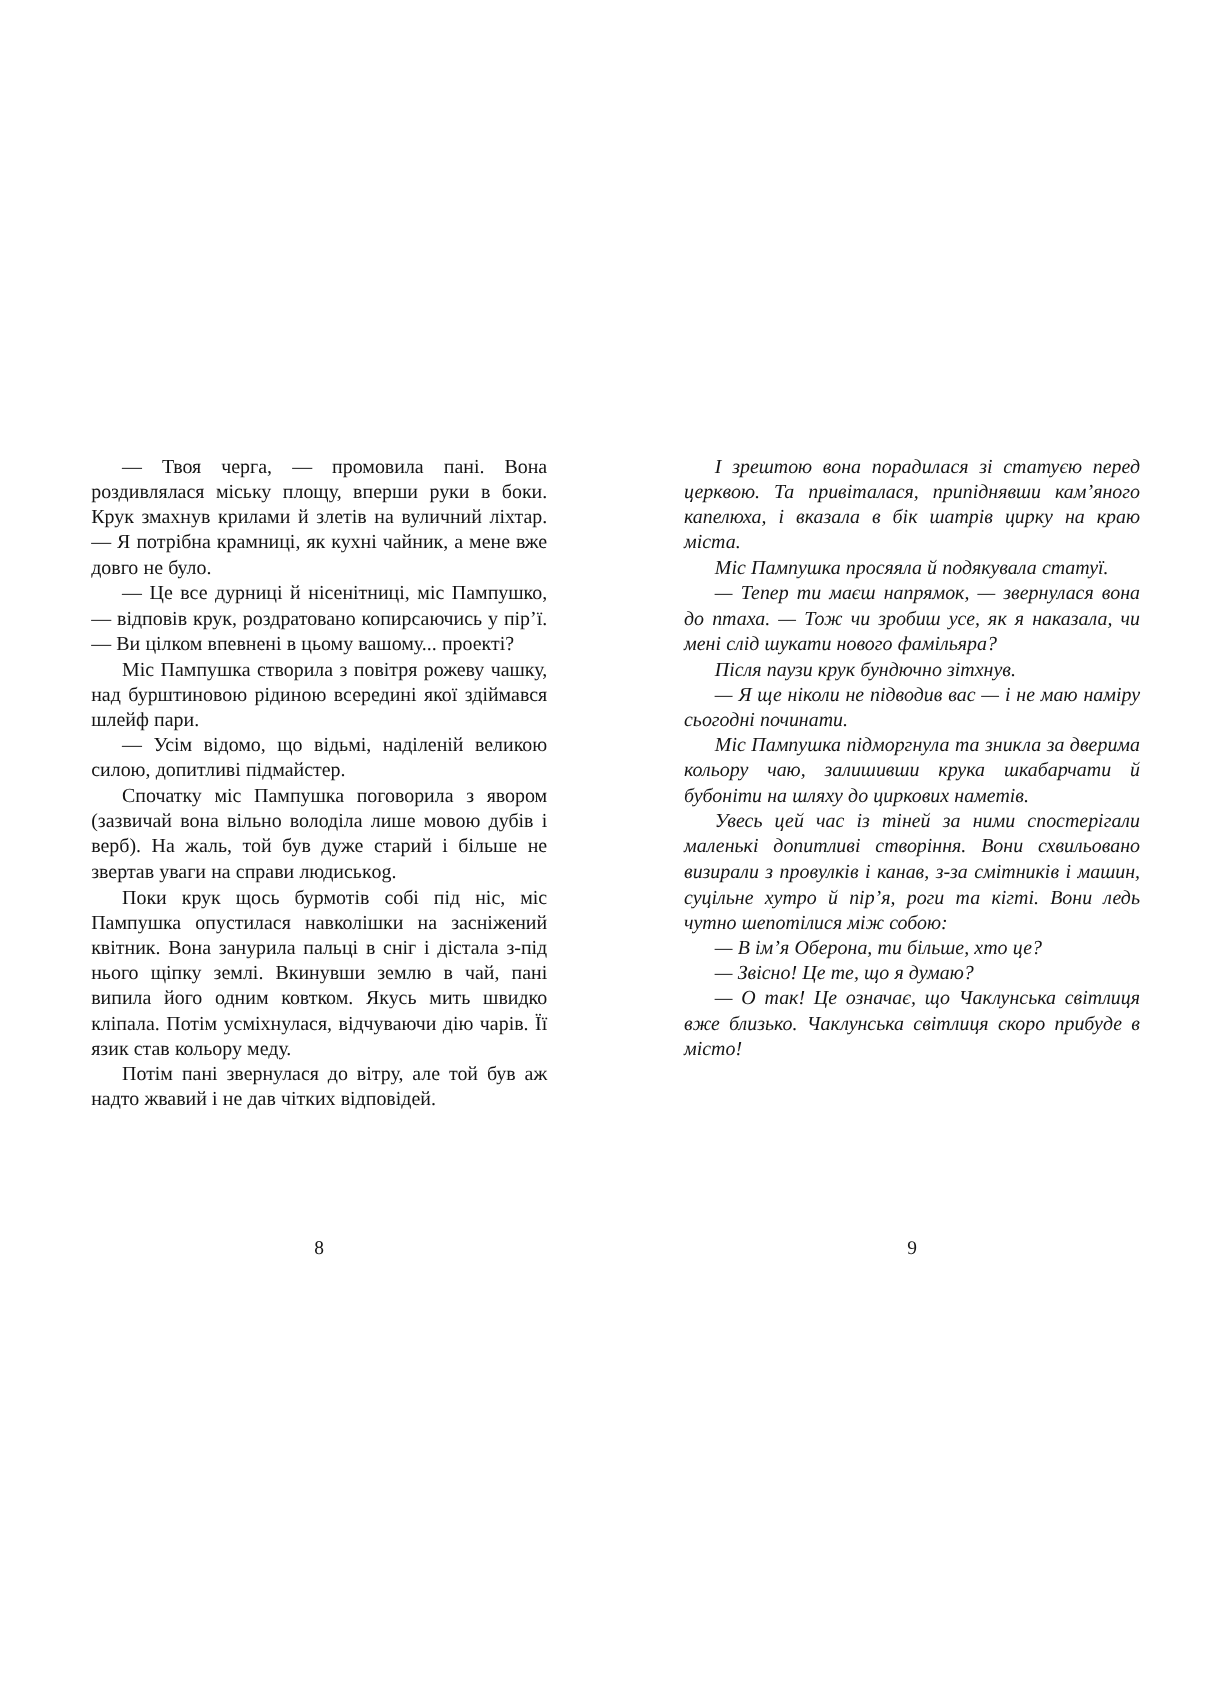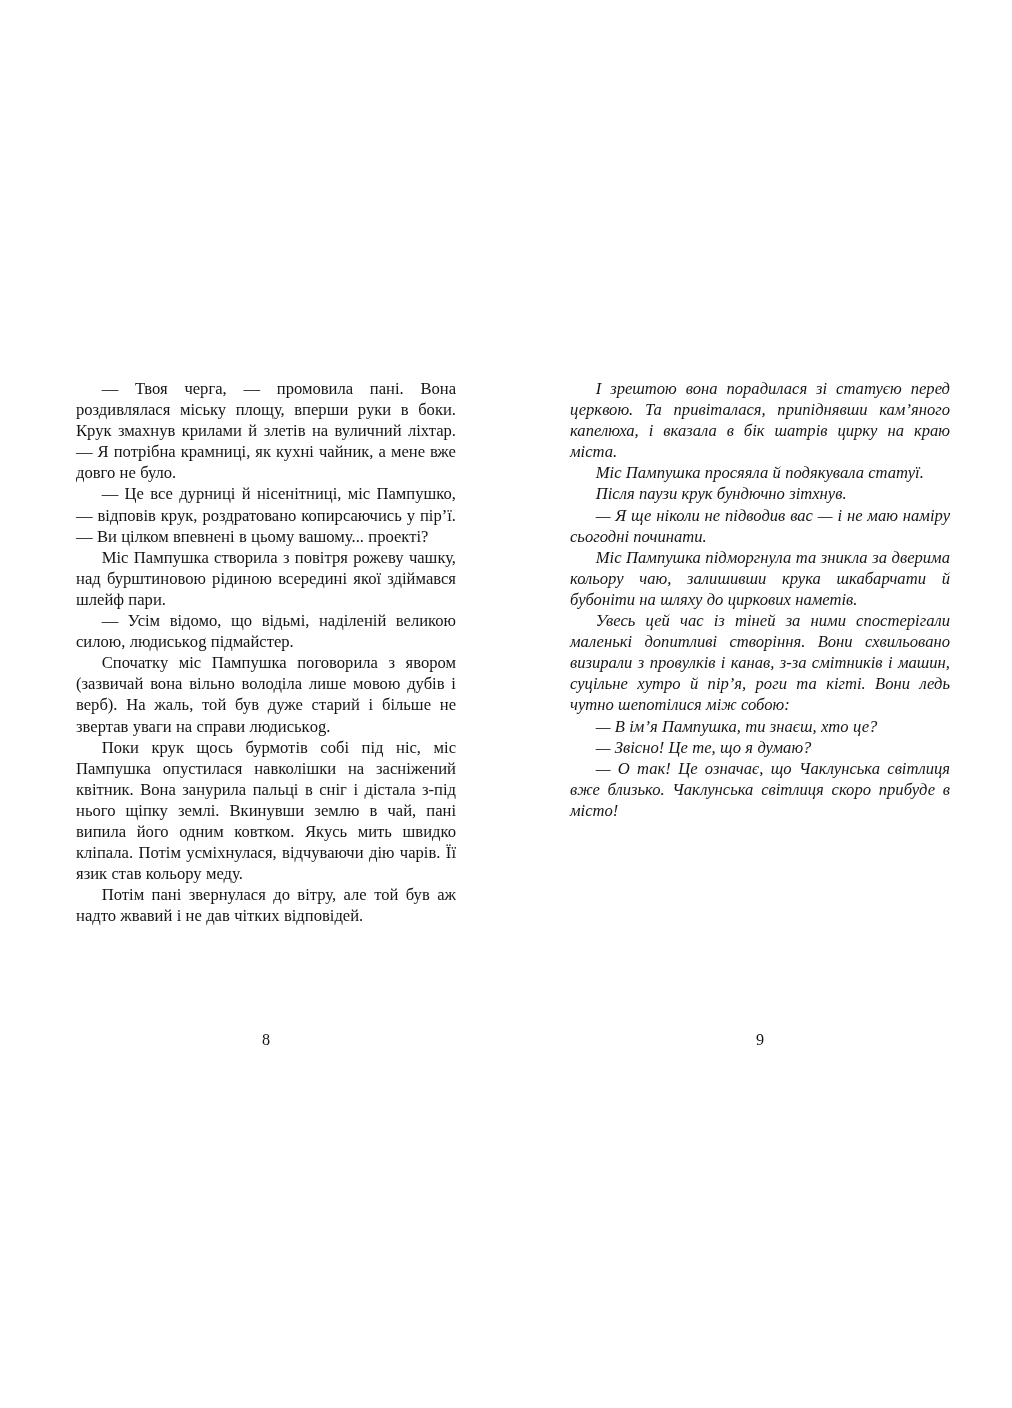--- a/index.html
+++ b/index.html
@@ -70,43 +70,44 @@
 
   <div class="page page-left">
     <div class="textblock">
 
       <p>— Твоя черга, — промовила пані. Вона роздивлялася міську площу, вперши руки в боки. Крук змахнув крилами й злетів на вуличний ліхтар. — Я потрібна крамниці, як кухні чайник, а мене вже довго не було.</p>
 
       <p><span>— Це все дурниці й нісенітниці, міс Пампушко, — відповів крук, роздратовано копирсаючись у пір’ї. — Ви цілком впевнені в цьому вашому... </span><span class="it">проекті</span><span>?</span></p>
 
       <p>Міс Пампушка створила з повітря рожеву чашку, над бурштиновою рідиною всередині якої здіймався шлейф пари.</p>
 
-      <p><span>— Усім відомо, що відьмі, наділеній великою силою, </span><span class="it">людиськog</span><span> підмайстер.</span></p>
+      <p><span>— Усім відомо, що відьмі, наділеній великою силою, </span><span class="it">допитливі</span><span> підмайстер.</span></p>
 
       <p>Спочатку міс Пампушка поговорила з явором (зазвичай вона вільно володіла лише мовою дубів і верб). На жаль, той був дуже старий і більше не звертав уваги на справи людиськog.</p>
 
       <p>Поки крук щось бурмотів собі під ніс, міс Пампушка опустилася навколішки на засніжений квітник. Вона занурила пальці в сніг і дістала з-під нього щіпку землі. Вкинувши землю в чай, пані випила його одним ковтком. Якусь мить швидко кліпала. Потім усміхнулася, відчуваючи дію чарів. Її язик став кольору меду.</p>
 
       <p>Потім пані звернулася до вітру, але той був аж надто жвавий і не дав чітких відповідей.</p>
 
     </div>
   </div>
 
   <div class="folio folio-left">8</div>
 
   <div class="page page-right">
     <div class="textblock">
 
       <p>І зрештою вона порадилася зі статуєю перед церквою. Та привіталася, припіднявши кам’яного капелюха, і вказала в бік шатрів цирку на краю міста.</p>
       <p>Міс Пампушка просяяла й подякувала статуї.</p>
+      <p>— Тепер ти маєш напрямок, — звернулася вона до птаха. — Тож чи зробиш усе, як я наказала, чи мені слід шукати нового фамільяра?</p>
       <p>Після паузи крук бундючно зітхнув.</p>
       <p>— Я ще ніколи не підводив вас — і не маю наміру сьогодні починати.</p>
       <p>Міс Пампушка підморгнула та зникла за дверима кольору чаю, залишивши крука шкабарчати й бубоніти на шляху до циркових наметів.</p>
       <p>Увесь цей час із тіней за ними спостерігали маленькі допитливі створіння. Вони схвильовано визирали з провулків і канав, з-за смітників і машин, суцільне хутро й пір’я, роги та кігті. Вони ледь чутно шепотілися між собою:</p>
-      <p>— В ім’я Пампушка, ти знаєш, хто це?</p>
+      <p>— В ім’я Оберона, ти більше, хто це?</p>
       <p>— Звісно! Це те, що я думаю?</p>
       <p>— О так! Це означає, що Чаклунська світлиця вже близько. Чаклунська світлиця скоро прибуде в місто!</p>
 
     </div>
   </div>
 
   <div class="folio folio-right">9</div>
 
 </div>
 

